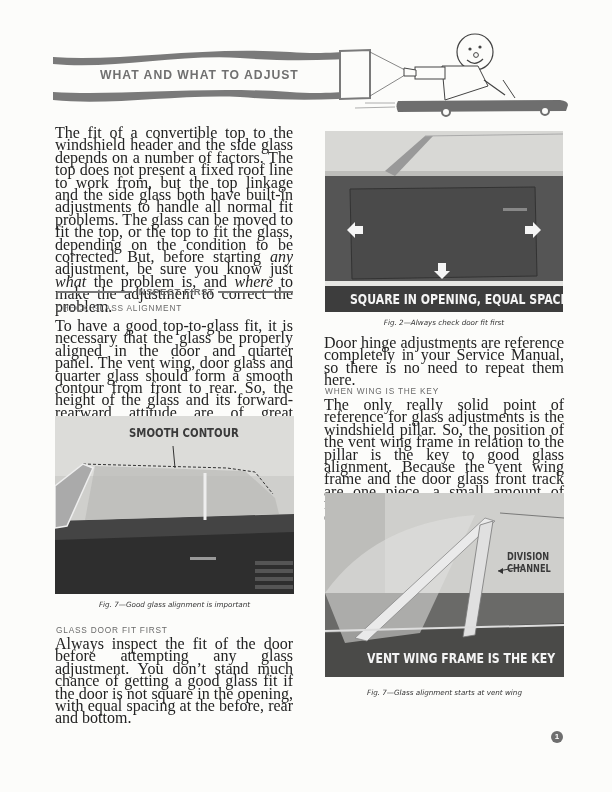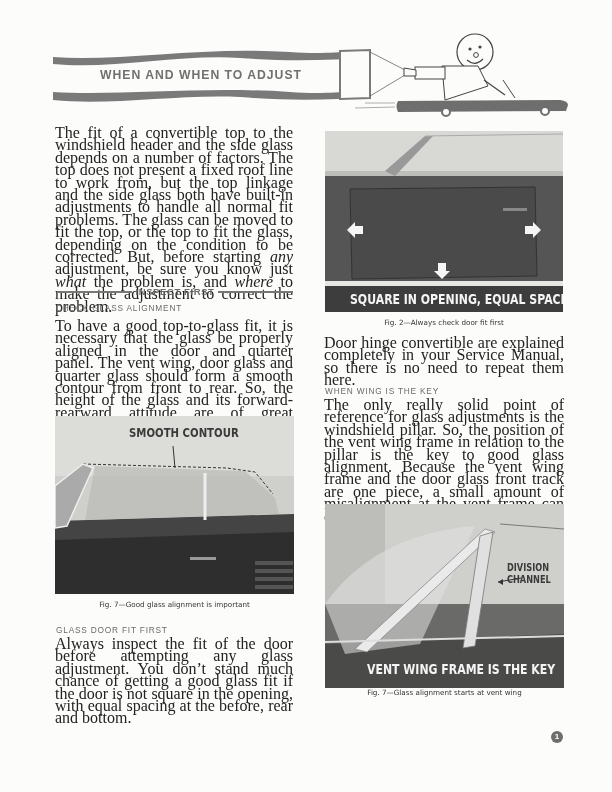--- a/index.html
+++ b/index.html
@@ -26,21 +26,21 @@
     font-family: "Liberation Sans", sans-serif; font-weight: normal; font-size: 8.3px;
     letter-spacing: 0.8px; color: #6a6a6a; white-space: nowrap;
   }
   .rule-head {
     display: flex; align-items: center; gap: 3px;
     font-family: "Liberation Sans", sans-serif; font-weight: bold; font-size: 9.5px;
     letter-spacing: 0.6px; color: #6a6a6a;
   }
   .rule-head .line { flex: 1; height: 2px; background: #777; }
   .caption {
-    font-family: "DejaVu Sans", sans-serif; font-size: 7.2px; color: #333; text-align: center; white-space: nowrap;
+    font-family: "DejaVu Sans", sans-serif; font-size: 7.2px; color: #333; text-align: center; white-space: nowrap; font-style: italic;
   }
   .photo { overflow: hidden; }
   .photo svg { display: block; }
   .photo-label {
     position: absolute; font-family: "DejaVu Sans", sans-serif; font-weight: bold;
     color: #f4f4f4; white-space: nowrap; transform: scaleX(0.78); transform-origin: left top;
   }
   .photo-label.dark { color: #3a3a3a; }
   #page-number {
     left: 551px; top: 731px; width: 12px; height: 12px; border-radius: 50%;
@@ -70,21 +70,21 @@
     <path d="M503 80 L 515 98" stroke="#444" stroke-width="1"></path>
   </g>
   <g>
     <path d="M398 101 L 560 100 Q 568 101 568 105 L 566 111 L 398 112 Q 395 106 398 101 Z" fill="#6e6e6e"></path>
     <circle cx="446" cy="112" r="4" fill="#fcfcfa" stroke="#6e6e6e" stroke-width="2"></circle>
     <circle cx="545" cy="111" r="4" fill="#fcfcfa" stroke="#6e6e6e" stroke-width="2"></circle>
     <line x1="355" y1="108" x2="395" y2="107" stroke="#999" stroke-width="0.8"></line>
     <line x1="365" y1="103" x2="395" y2="103" stroke="#999" stroke-width="0.8"></line>
   </g>
 </svg>
-<div id="header-title" class="abs">WHEN AND WHEN TO ADJUST</div>
+<div id="header-title" class="abs">WHAT AND WHAT TO ADJUST</div>
 
 <div class="abs para" style="left:55px; top:127px; width:238px;">
   <p><span>The fit of a convertible top to the windshield header and the side glass depends on a number of factors. The top does not present a fixed roof line to work from, but the top linkage and the side glass both have built-in adjustments to handle all normal fit problems. The glass can be moved to fit the top, or the top to fit the glass, depending on the condition to be corrected. But, before starting </span><i>any</i><span> adjustment, be sure you know just </span><i>what</i><span> the problem is, and </span><i>where</i><span> to make the adjustment to correct the problem.</span></p>
 </div>
 
 <div class="abs rule-head" style="left:57px; top:286px; width:236px;">
   <span class="line"></span>
   <span>INSPECT FIRST</span>
   <span class="line"></span>
 </div>
@@ -135,29 +135,29 @@
     <path d="M22 99 L 30 91 L 30 95 L 38 95 L 38 103 L 30 103 L 30 107 Z" fill="#f5f5f5"></path>
     <path d="M216 99 L 208 91 L 208 95 L 200 95 L 200 103 L 208 103 L 208 107 Z" fill="#f5f5f5"></path>
     <path d="M117 148 L 109 140 L 113 140 L 113 132 L 121 132 L 121 140 L 125 140 Z" fill="#f5f5f5"></path>
     <rect x="178" y="77" width="24" height="3" fill="#888"></rect>
   </svg>
   <div class="photo-label" style="left:25px; top:160px; font-size:14px;">SQUARE IN OPENING, EQUAL SPACING</div>
 </div>
 <div class="abs caption" style="left:325px; top:318px; width:238px;">Fig. 2—Always check door fit first</div>
 
 <div class="abs para" style="left:324px; top:337px; width:240px;">
-  <p>Door hinge convertible are explained completely in your Service Manual, so there is no need to repeat them here.</p>
+  <p>Door hinge adjustments are reference completely in your Service Manual, so there is no need to repeat them here.</p>
 </div>
 
 <div class="abs subhead" style="left:325px; top:386px;">WHEN WING IS THE KEY</div>
 <div class="abs para" style="left:324px; top:399px; width:240px;">
   <p>The only really solid point of reference for glass adjustments is the windshield pillar. So, the position of the vent wing frame in relation to the pillar is the key to good glass alignment. Because the vent wing frame and the door glass front track are one piece, a small amount of misalignment at the vent frame can cause a</p>
 </div>
 
-<div class="abs photo" style="left:325px; top:504px; width:239px; height:184px;">
+<div class="abs photo" style="left:325px; top:493px; width:239px; height:184px;">
   <svg width="239" height="184" viewBox="0 0 239 184">
     <rect width="239" height="184" fill="#cfcfcc"></rect>
     <rect width="60" height="100" fill="#bdbdba"></rect>
     <path d="M0 100 L 239 100 L 239 184 L 0 184 Z" fill="#6a6a68"></path>
     <path d="M0 140 L 239 130 L 239 184 L 0 184 Z" fill="#4a4a48"></path>
     <path d="M0 100 Q 50 30 150 22 L 95 140 L 20 150 Z" fill="#e2e2e0" opacity="0.55"></path>
     <path d="M30 145 L 160 25 L 170 28 L 42 148 Z" fill="#eaeaea" stroke="#888" stroke-width="0.8"></path>
     <path d="M155 32 L 168 28 L 150 142 L 138 144 Z" fill="#e0e0e0" stroke="#777" stroke-width="0.8"></path>
     <line x1="175" y1="20" x2="239" y2="25" stroke="#555" stroke-width="0.7"></line>
     <line x1="173" y1="78" x2="196" y2="74" stroke="#333" stroke-width="1"></line>

